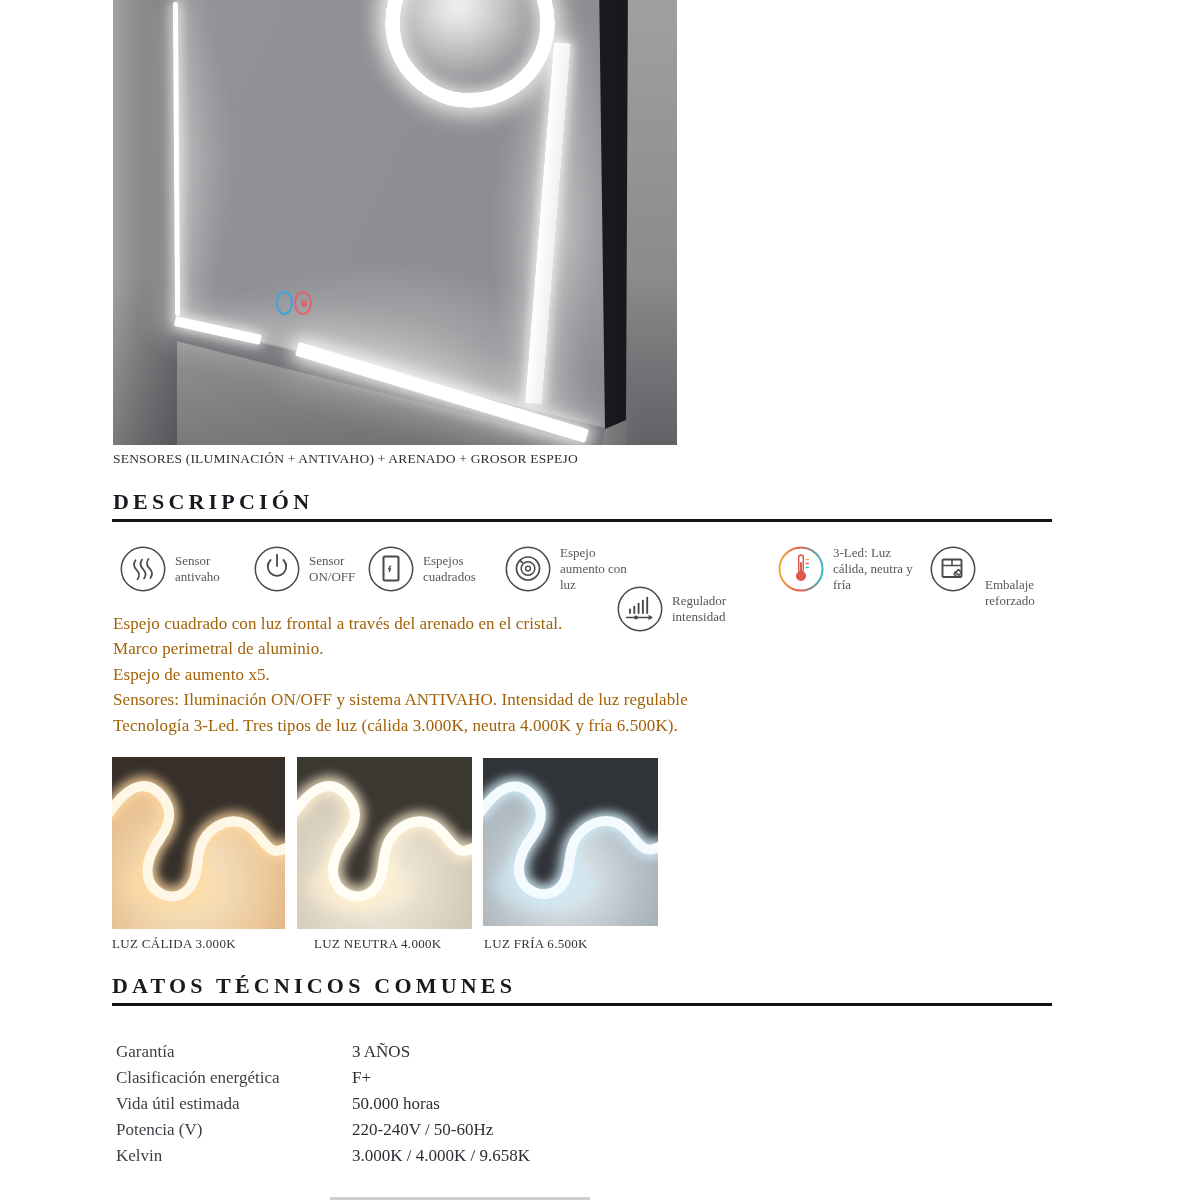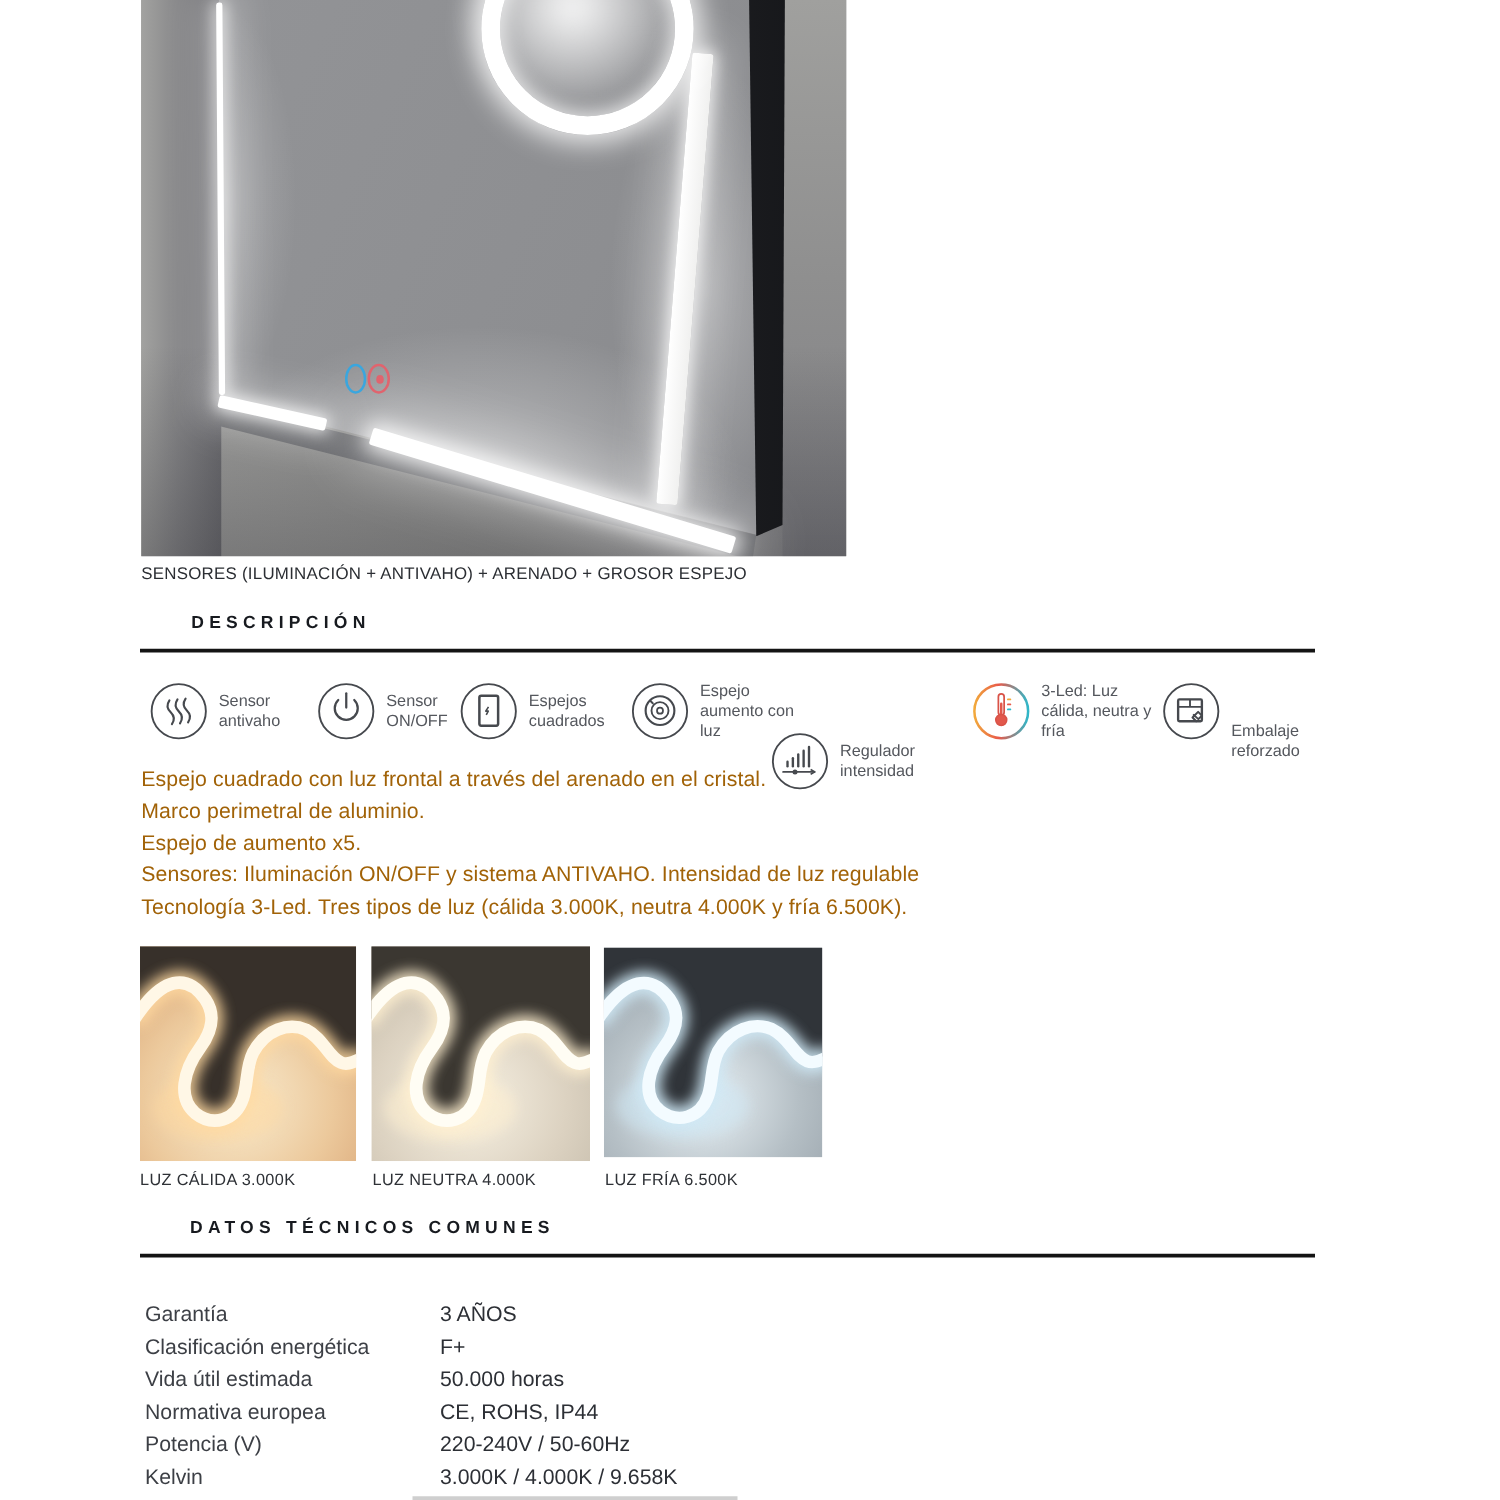--- a/index.html
+++ b/index.html
@@ -1,17 +1,17 @@
 <!DOCTYPE html>
 <html><head>
 <meta charset="utf-8">
 <style>
   html,body{margin:0;padding:0;}
   .page{position:relative;width:1200px;height:1200px;background:#ffffff;overflow:hidden;
-        font-family:Liberation Sans, sans-serif;color:#2b2e33;}
+        font-family:Liberation Serif, serif;color:#2b2e33;}
 
   
   .photo{position:absolute;left:113px;top:0;width:564px;height:445px;overflow:hidden;background:#909090;}
   .photo *{position:absolute;}
   .wall{inset:0;background:linear-gradient(to right,#a5a5a3 0%,#949492 55%,#909090 75%,#868689 100%);}
   .left-shade{left:0;top:0;width:64px;height:100%;
        background:linear-gradient(to right,#a2a2a0 0%,#88888a 45%,#6f6f73 100%);}
   .right-band{left:513px;top:0;width:51px;height:100%;
        background:linear-gradient(to bottom,#a0a09e 0%,#8f8f8f 50%,#7f7f83 100%);}
   .wall-shade{inset:0;background:linear-gradient(to bottom,rgba(0,0,0,0) 62%,rgba(30,30,36,.30) 100%);}
@@ -38,21 +38,21 @@
        box-shadow:0 0 22px 6px rgba(255,255,255,.85),inset 0 0 14px 4px rgba(255,255,255,.7);}
   .frame-right{inset:0;clip-path:polygon(486px -20px,515px -20px,513px 420px,492px 429px);
        background:linear-gradient(to right,#0f1012,#232428 60%,#141518);}
   .sensor{border-radius:50%;}
   .sensor-on{left:163px;top:291px;width:13px;height:20px;border:2.5px solid #3aa6de;}
   .sensor-heat{left:181px;top:291px;width:14px;height:20px;border:2.5px solid #e0646e;}
   .sensor-dot{left:4.5px;top:7px;width:6px;height:7px;border-radius:50%;background:#e0646e;}
 
   
   .photo-caption{position:absolute;left:113px;top:451px;font-size:13.5px;letter-spacing:.2px;color:#2b2e33;}
-  .section-heading{position:absolute;font-size:14px;font-weight:bold;letter-spacing:4.2px;color:#171a1f;margin-left:40px;}
+  .section-heading{position:absolute;font-size:22px;font-weight:bold;letter-spacing:4.2px;color:#171a1f;}
   .h-desc{left:113px;top:489px;}
   .h-datos{left:112px;top:973px;}
   .divider{position:absolute;left:112px;width:940px;height:3px;background:#141414;}
   .div1{top:519px;} .div2{top:1003px;}
 
   
   .feature{position:absolute;top:545px;display:flex;align-items:center;height:48px;}
   .f-icon{width:46px;height:46px;flex:0 0 46px;}
   .f-icon svg{display:block;}
   .f-label{margin-left:9px;font-size:13px;line-height:16px;color:#54575d;}
@@ -68,21 +68,21 @@
   .desc-line{position:absolute;left:113px;font-size:17px;line-height:25.5px;color:#a16207;letter-spacing:.1px;white-space:nowrap;}
   .dl0{top:611px;} .dl1{top:636px;} .dl2{top:662px;} .dl3{top:687px;} .dl4{top:713px;}
 
   
   .sample{position:absolute;margin:0;padding:0;overflow:hidden;}
   .s1{left:112px;top:757px;width:173px;height:172px;}
   .s2{left:297px;top:757px;width:175px;height:172px;}
   .s3{left:483px;top:758px;width:175px;height:168px;}
   .sample svg{display:block;width:100%;height:100%;}
   .sample-label{position:absolute;top:936px;font-size:13px;letter-spacing:.3px;color:#2e3136;white-space:nowrap;}
-  .l1{left:112px;} .l2{left:298px;} .l3{left:484px;}
+  .l1{left:112px;} .l2{left:314px;} .l3{left:484px;}
 
   
   .tech-table{position:absolute;left:116px;top:1042px;}
   .trow{display:flex;height:26px;align-items:flex-start;}
   .tlabel{width:236px;font-size:17px;color:#3c3f45;}
   .tvalue{font-size:17px;color:#2c2f35;}
   .crop-hint{position:absolute;left:330px;top:1197px;width:260px;height:3px;background:#cfcfcf;}
 </style>
 </head>
 <body>
@@ -296,24 +296,20 @@
     </div>
     <div class="trow">
       <div class="tlabel">Clasificación energética</div>
       <div class="tvalue">F+</div>
     </div>
     <div class="trow">
       <div class="tlabel">Vida útil estimada</div>
       <div class="tvalue">50.000 horas</div>
     </div>
     <div class="trow">
-      <div class="tlabel">Normativa europea</div>
-      <div class="tvalue">CE, ROHS, IP44</div>
-    </div>
-    <div class="trow">
       <div class="tlabel">Potencia (V)</div>
       <div class="tvalue">220-240V / 50-60Hz</div>
     </div>
     <div class="trow">
       <div class="tlabel">Kelvin</div>
       <div class="tvalue">3.000K / 4.000K / 9.658K</div>
     </div>
   </div>
 
   <div class="crop-hint"></div>

